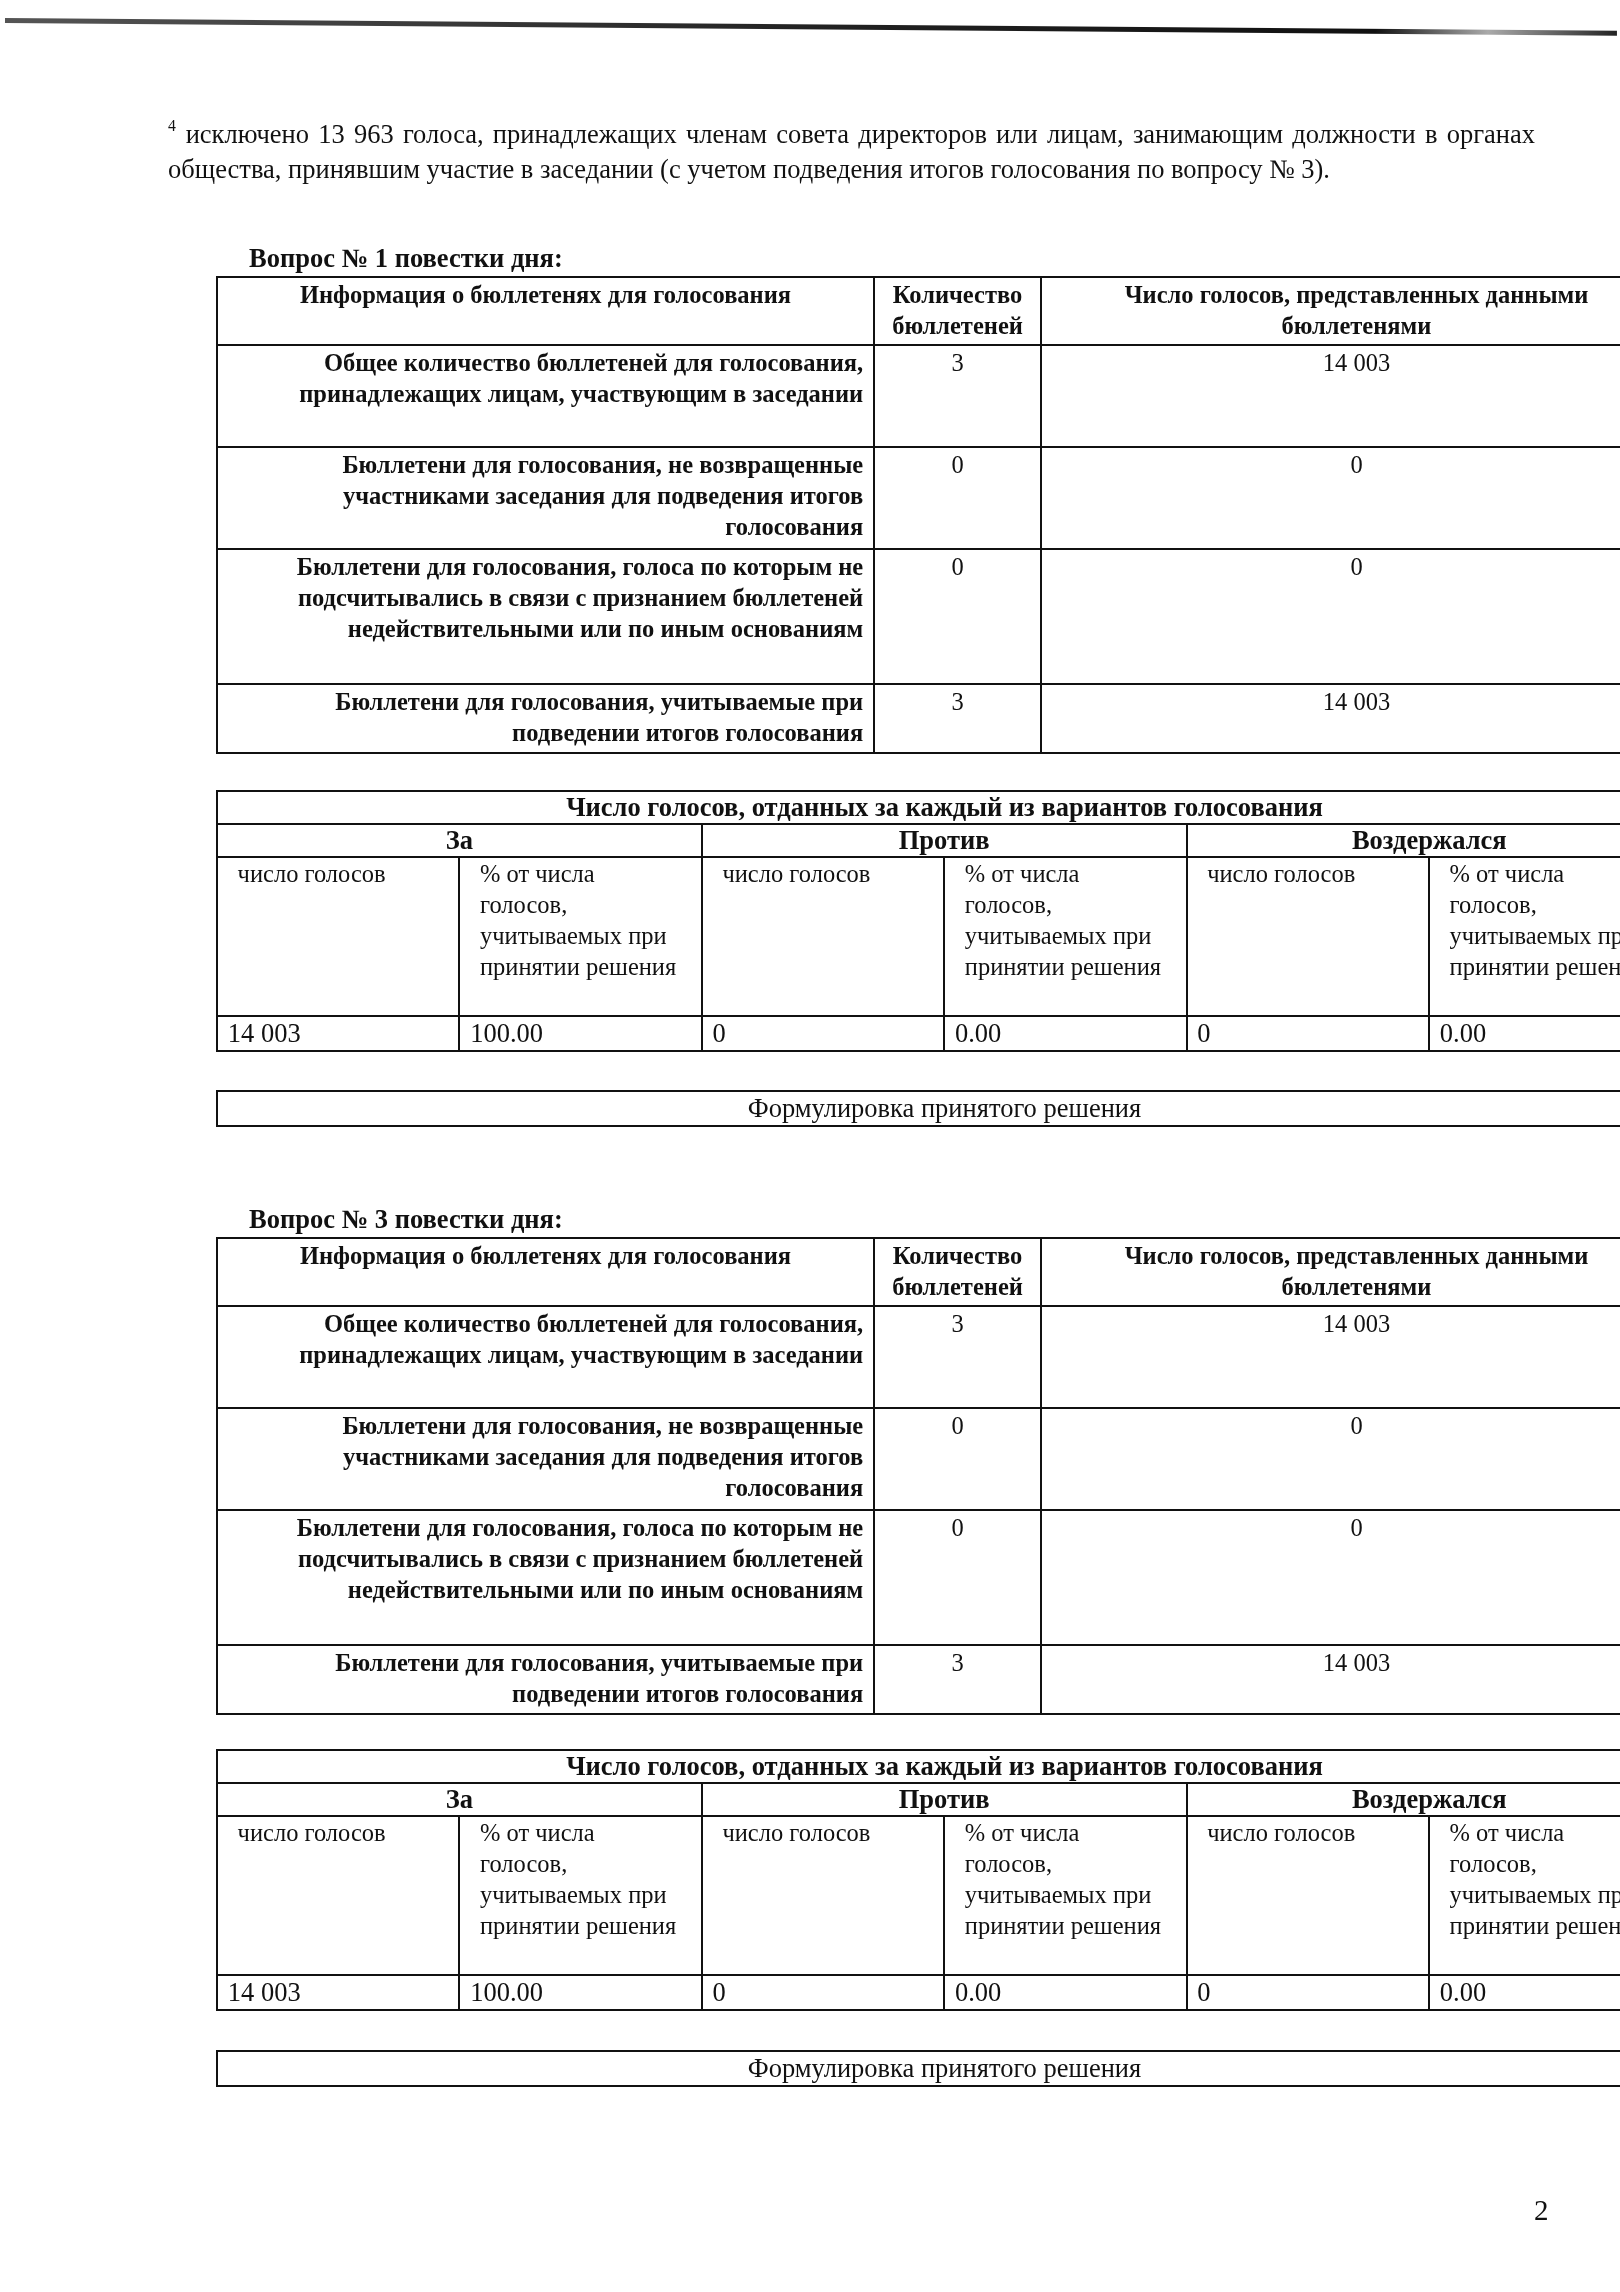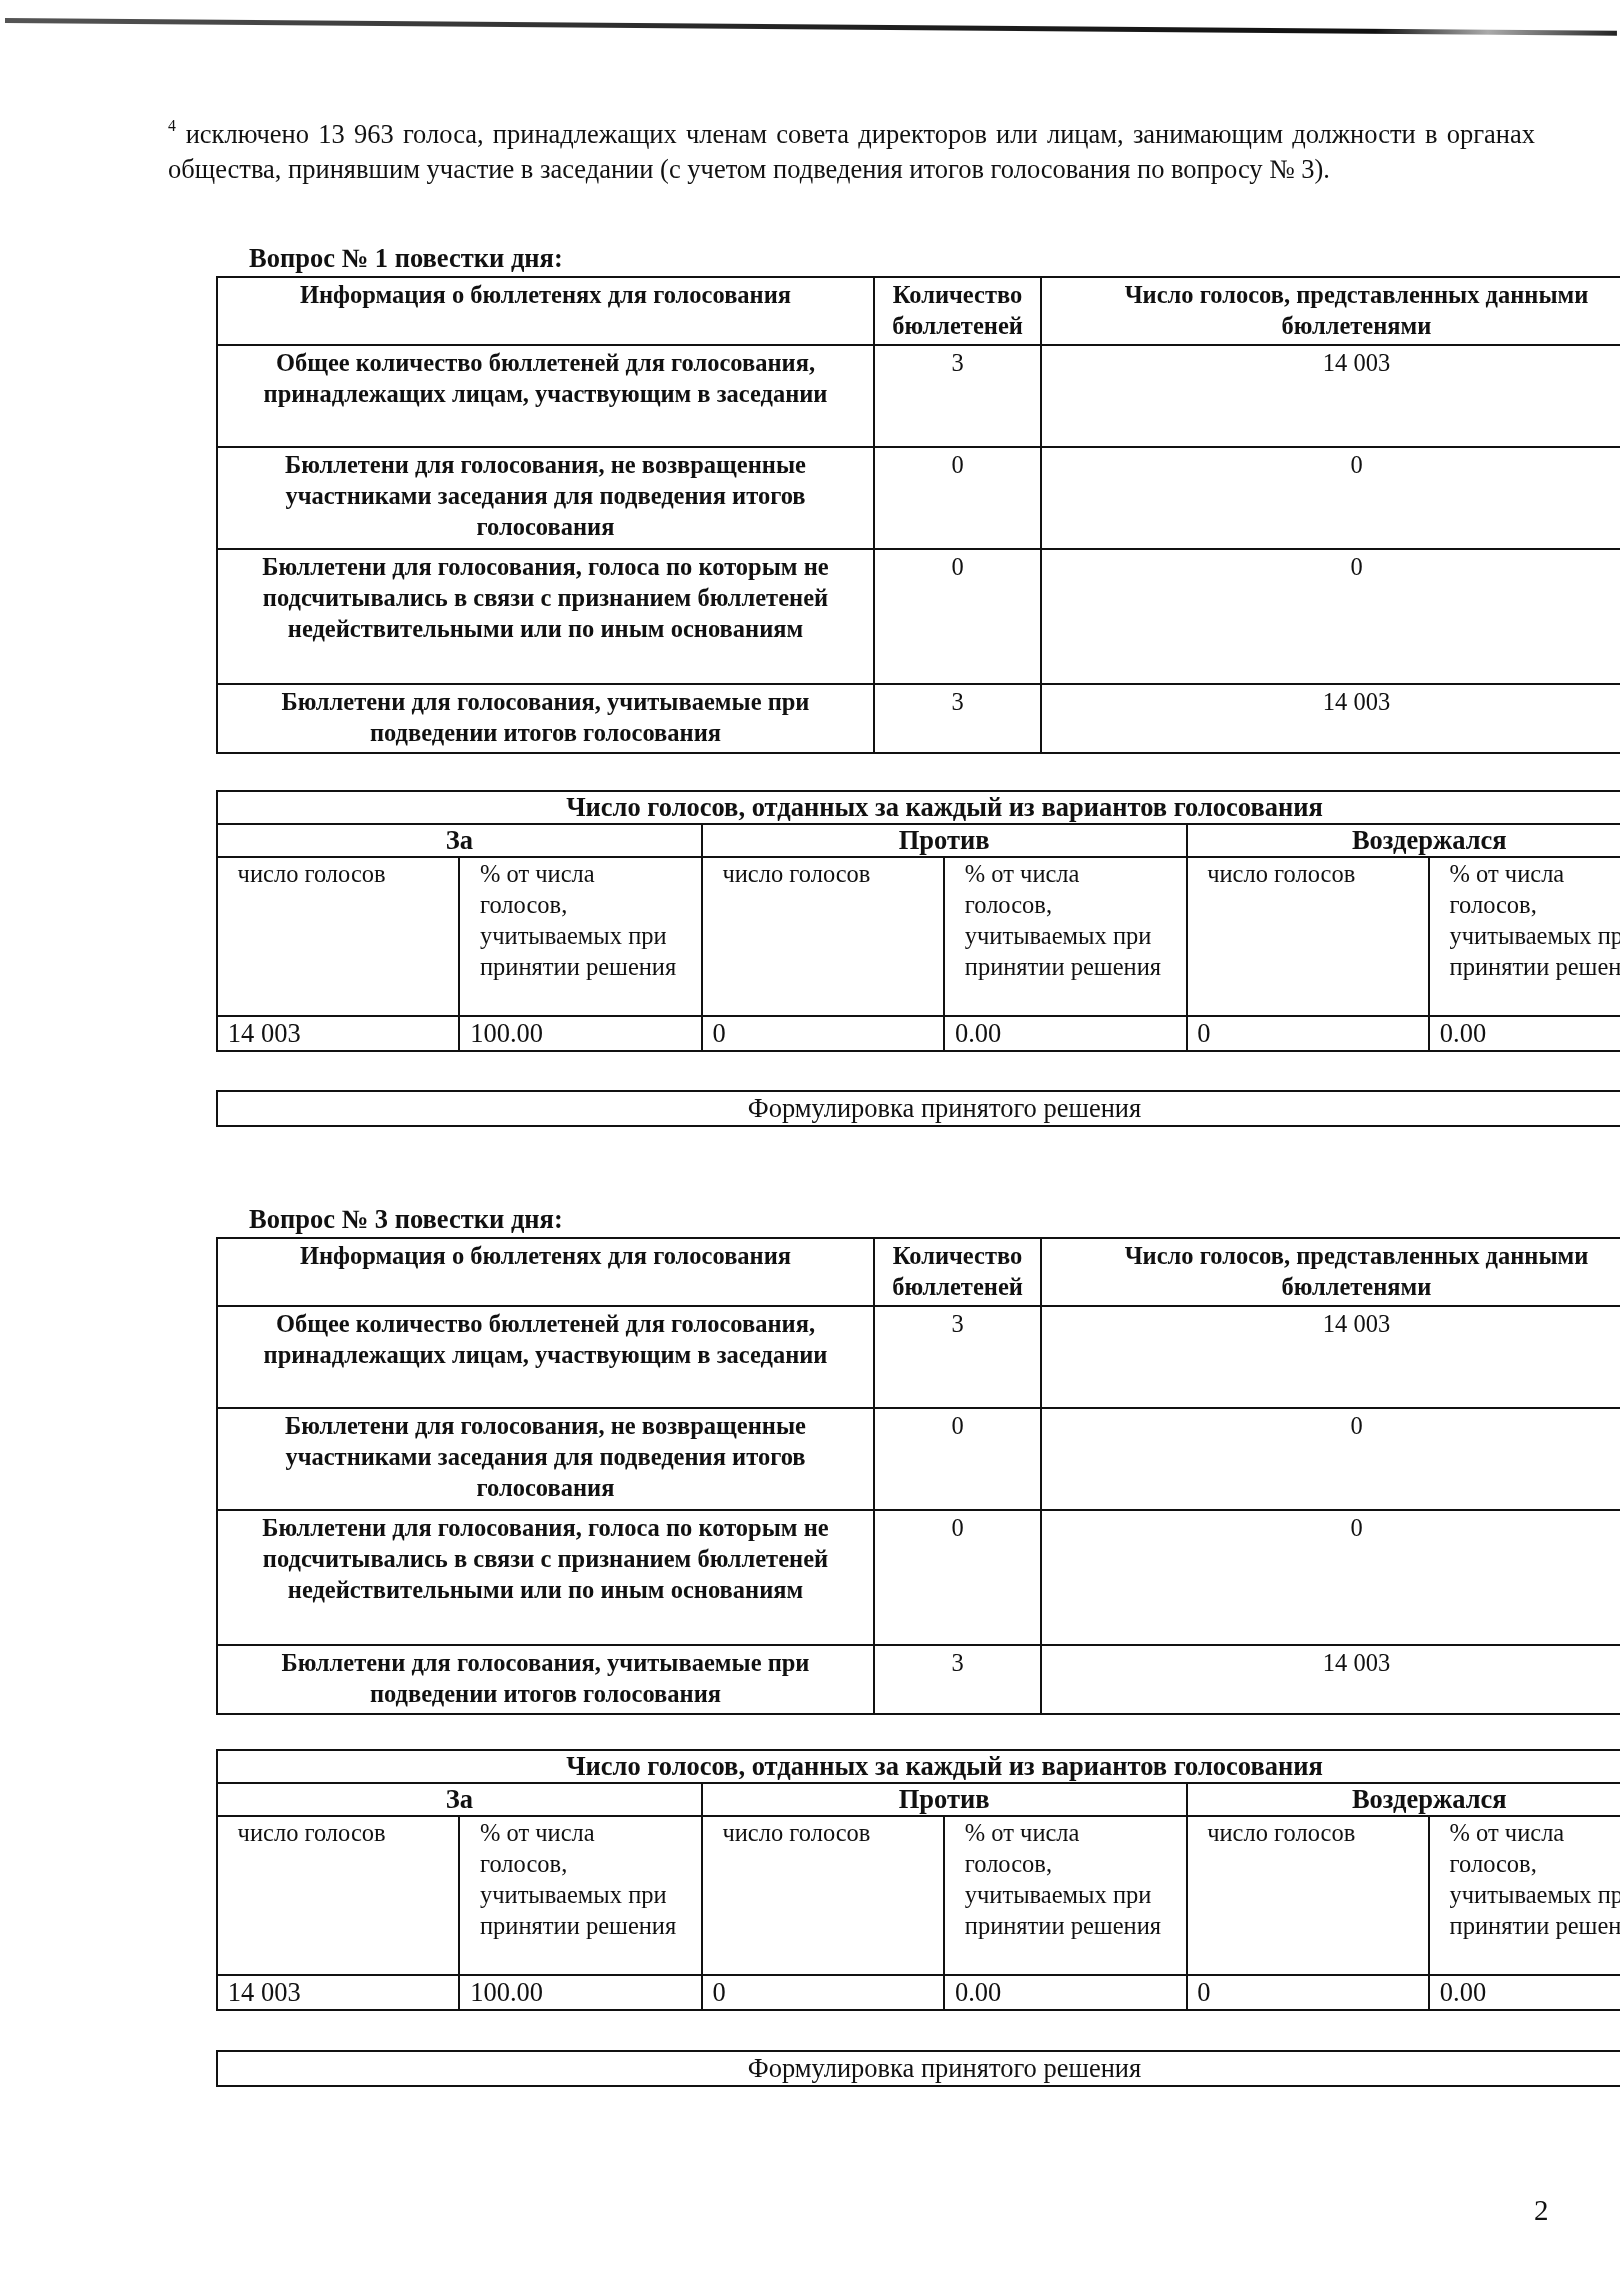--- a/index.html
+++ b/index.html
@@ -16,21 +16,21 @@
     position: absolute; left: 168px; top: 108px; width: 1367px;
     font-size: 26.5px; line-height: 35px; text-align: justify;
   }
   .footnote sup { font-size: 15.7px; vertical-align: 11.8px; margin-right: 9.8px; }
   .question-title {
     position: absolute; left: 228px; font-size: 26.5px; font-weight: bold; margin-left: 21px;
   }
   table { border-collapse: collapse; position: absolute; left: 216px; width: 1457px; }
   td, th { border: 2px solid #111; font-size: 24.5px; line-height: 31px; padding: 1px 9.8px; vertical-align: top; }
   .info th { font-weight: bold; text-align: center; }
-  .info td.label { font-weight: bold; text-align: center; }
+  .info td.label { font-weight: bold; text-align: right; }
   .info td.num { text-align: center; }
   .votes th { font-weight: bold; text-align: center; padding: 0 5.9px; }
   .votes td { text-align: left; font-weight: normal; }
   .votes .sub { font-weight: normal; }
   .votes .val { font-size: 26.5px; }
   .decision th { font-weight: normal; font-size: 26.5px; }
   .decision td { font-size: 26.5px; line-height: 33px; text-align: justify; }
   .page-number { position: absolute; left: 1534px; top: 2194px; font-size: 29px; }
 </style>
 </head>

